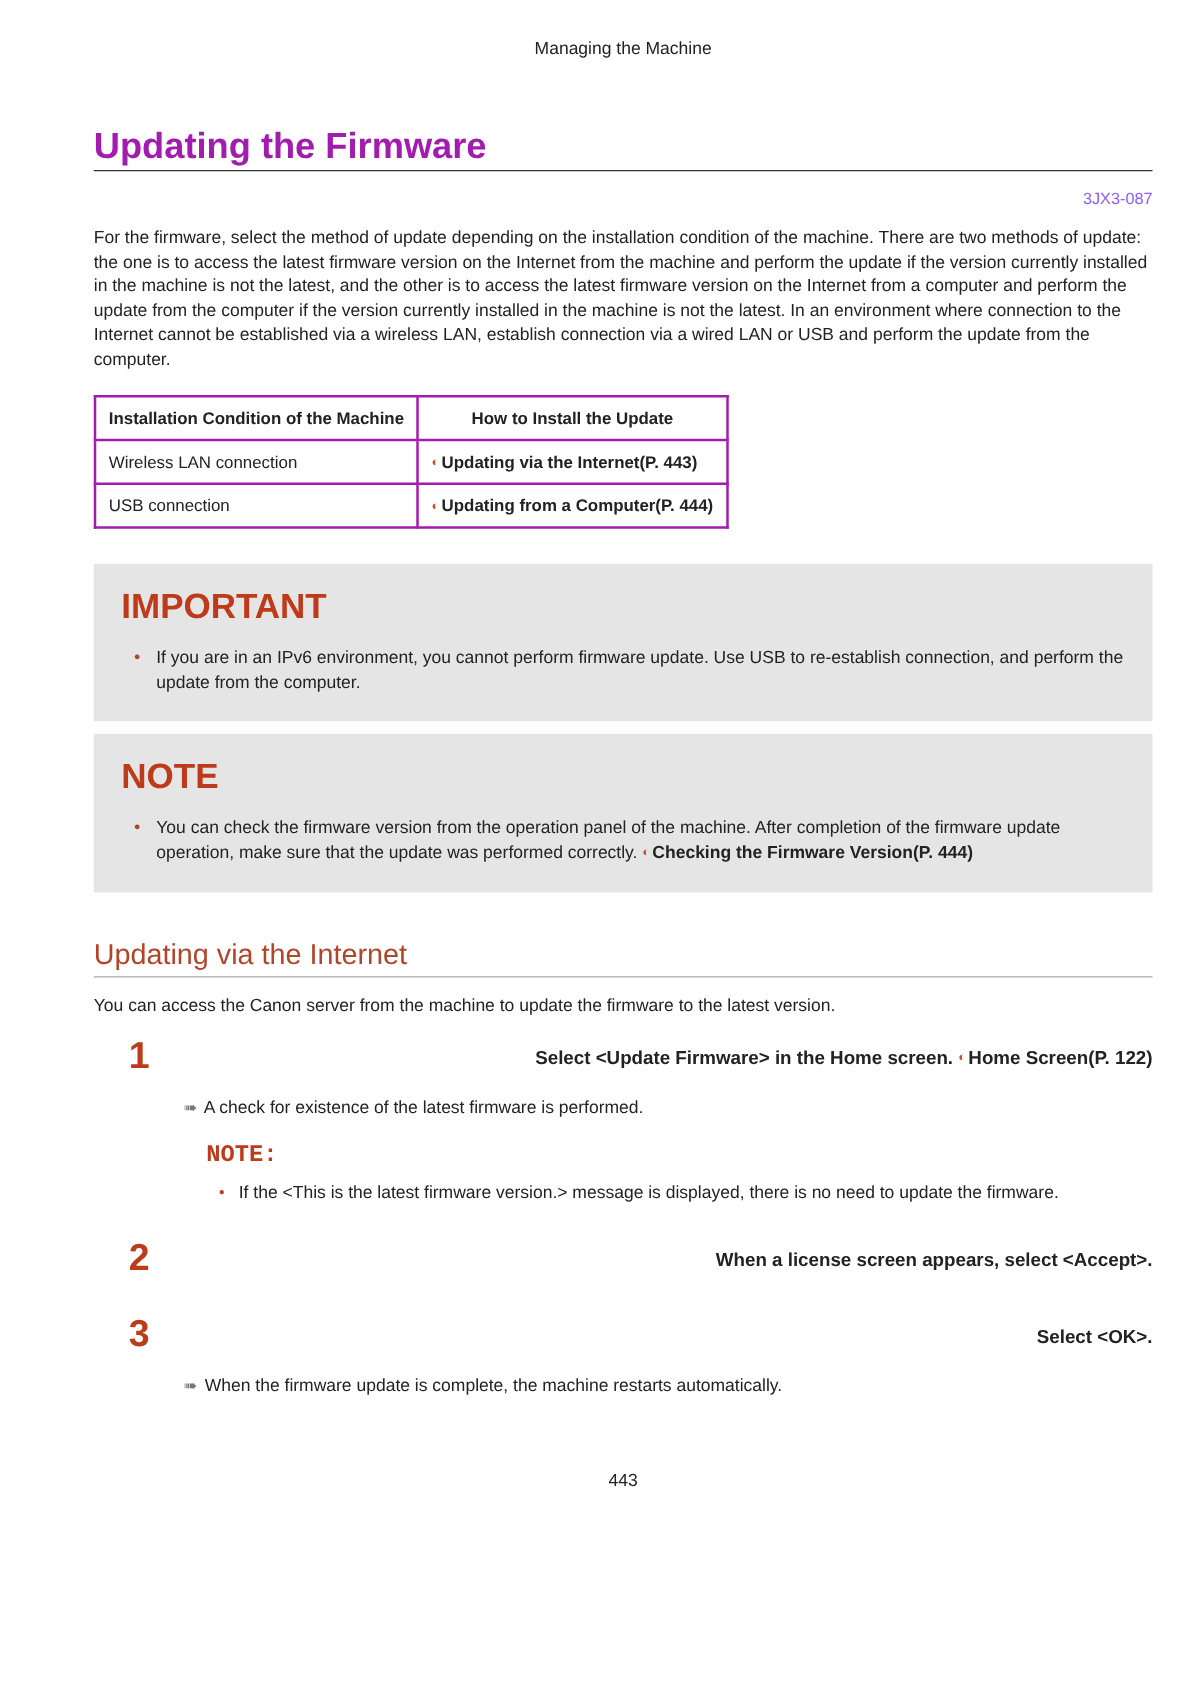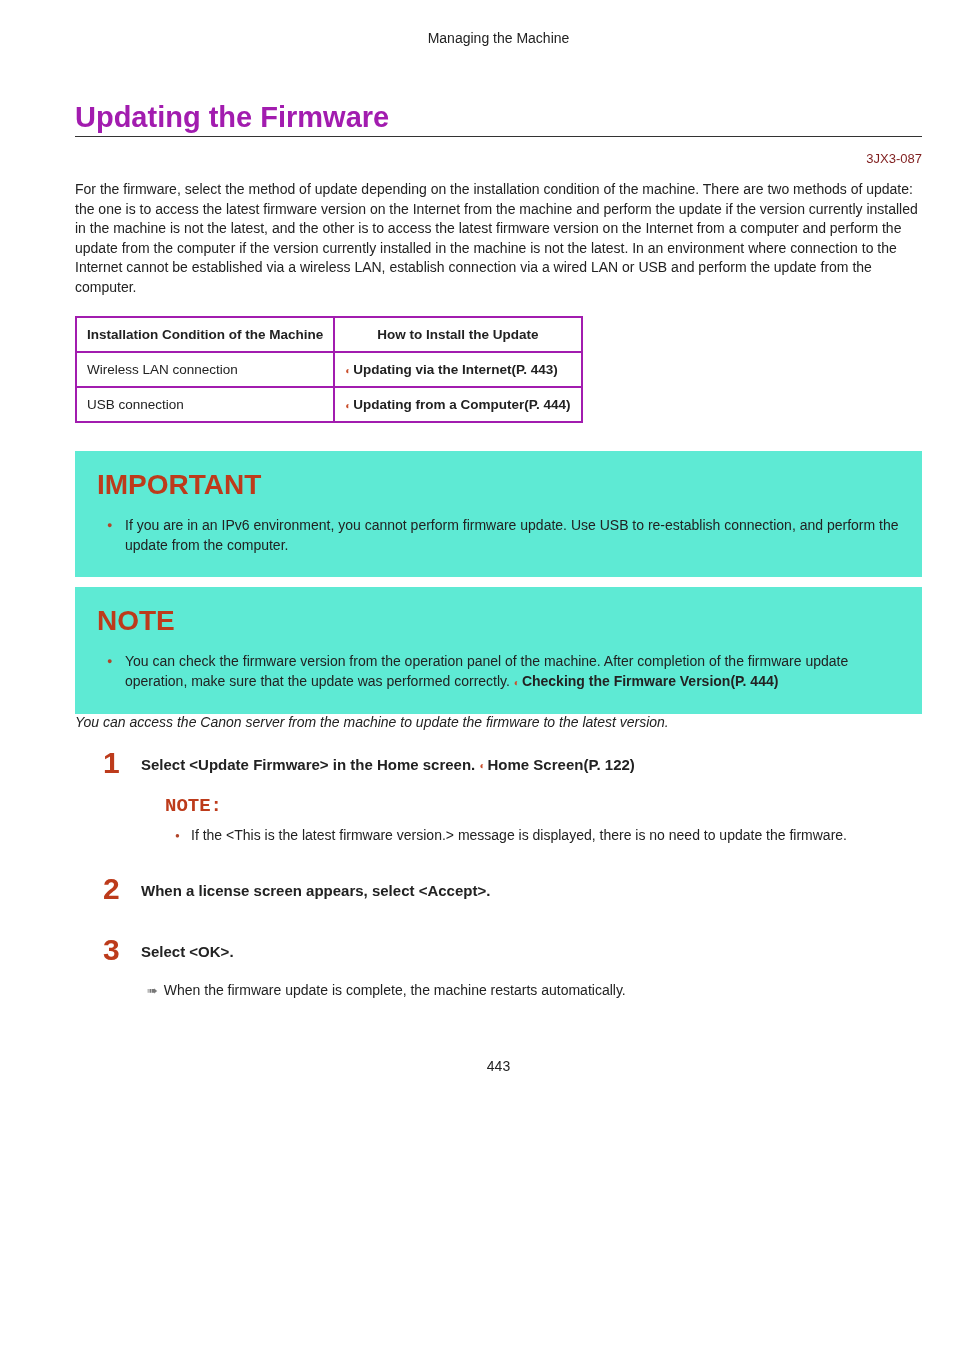--- a/index.html
+++ b/index.html
@@ -24,21 +24,21 @@
     font-size: 29px;
     font-weight: 700;
     margin: 0 0 4px 0;
     padding-bottom: 2px;
     border-bottom: 1px solid #333;
   }
   .doc-code {
     text-align: right;
     font-size: 13px;
     margin: 14px 0 14px 0;
-    color: #7f1d1d;
+    color: #8b5cf6;
   }
   p.intro {
     font-size: 14px;
     margin: 0 0 18px 0;
     line-height: 1.4;
   }
   table.cond {
     border-collapse: collapse;
     font-size: 13.5px;
   }
@@ -56,21 +56,21 @@
     font-weight: 700;
     font-size: 10px;
     margin-right: 2px;
     vertical-align: middle;
   }
   .link-text {
     font-weight: 700;
     color: #222;
   }
   .callout {
-    background: #5eead4;
+    background: #e5e5e5;
     padding: 18px 22px 22px 22px;
     margin-top: 28px;
   }
   .callout + .callout {
     margin-top: 10px;
   }
   .callout-title {
     color: #bd3b1b;
     font-size: 28px;
     font-weight: 700;
@@ -105,41 +105,41 @@
     color: #b1452a;
     font-size: 23px;
     font-weight: 400;
     border-bottom: 1px solid #aaa;
     margin: 36px 0 14px 0;
     padding-bottom: 4px;
   }
   p.body {
     font-size: 14px;
     margin: 0 0 20px 0;
-    font-style: italic;
   }
   .step {
     position: relative;
     padding-left: 60px;
     margin-top: 24px;
     font-size: 14px;
   }
   .step-num {
     position: absolute;
     left: 28px;
     top: -8px;
     color: #bd3b1b;
     font-size: 30px;
     font-weight: 700;
   }
   .step-title {
     font-weight: 700;
     font-size: 15px;
     line-height: 1.4;
     padding-left: 6px;
+    text-align: right;
   }
   .step-body {
     padding-left: 6px;
   }
   .arrow-line {
     margin-top: 20px;
     font-size: 14px;
     padding-left: 6px;
   }
   .arrow-glyph {
@@ -223,28 +223,30 @@
 
   <div class="callout">
     <div class="callout-title">NOTE</div>
     <ul class="bullets">
       <li>
         <span>You can check the firmware version from the operation panel of the machine. After completion of the firmware update operation, make sure that the update was performed correctly. </span><span class="link-bullet">◐</span><span class="link-text">Checking the Firmware Version(P. 444)</span>
       </li>
     </ul>
   </div>
 
+  <h2 class="section">Updating via the Internet</h2>
   <p class="body">You can access the Canon server from the machine to update the firmware to the latest version.</p>
 
   <div class="step">
     <div class="step-num">1</div>
     <div class="step-title">
       <span>Select &lt;Update Firmware&gt; in the Home screen. </span><span class="link-bullet">◐</span><span class="link-text">Home Screen(P. 122)</span>
     </div>
     <div class="step-body">
+      <div class="arrow-line"><span class="arrow-glyph">➠</span> <span>A check for existence of the latest firmware is performed.</span></div>
       <div class="note-sub">NOTE:</div>
       <ul class="inner-bullets">
         <li>If the &lt;This is the latest firmware version.&gt; message is displayed, there is no need to update the firmware.</li>
       </ul>
     </div>
   </div>
 
   <div class="step" style="margin-top:34px;">
     <div class="step-num">2</div>
     <div class="step-title">

